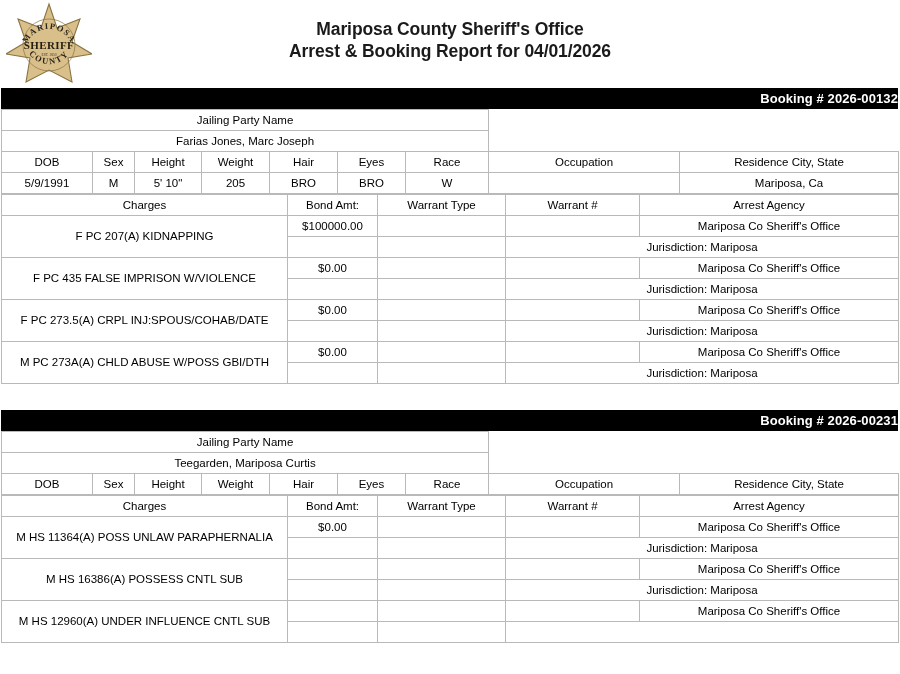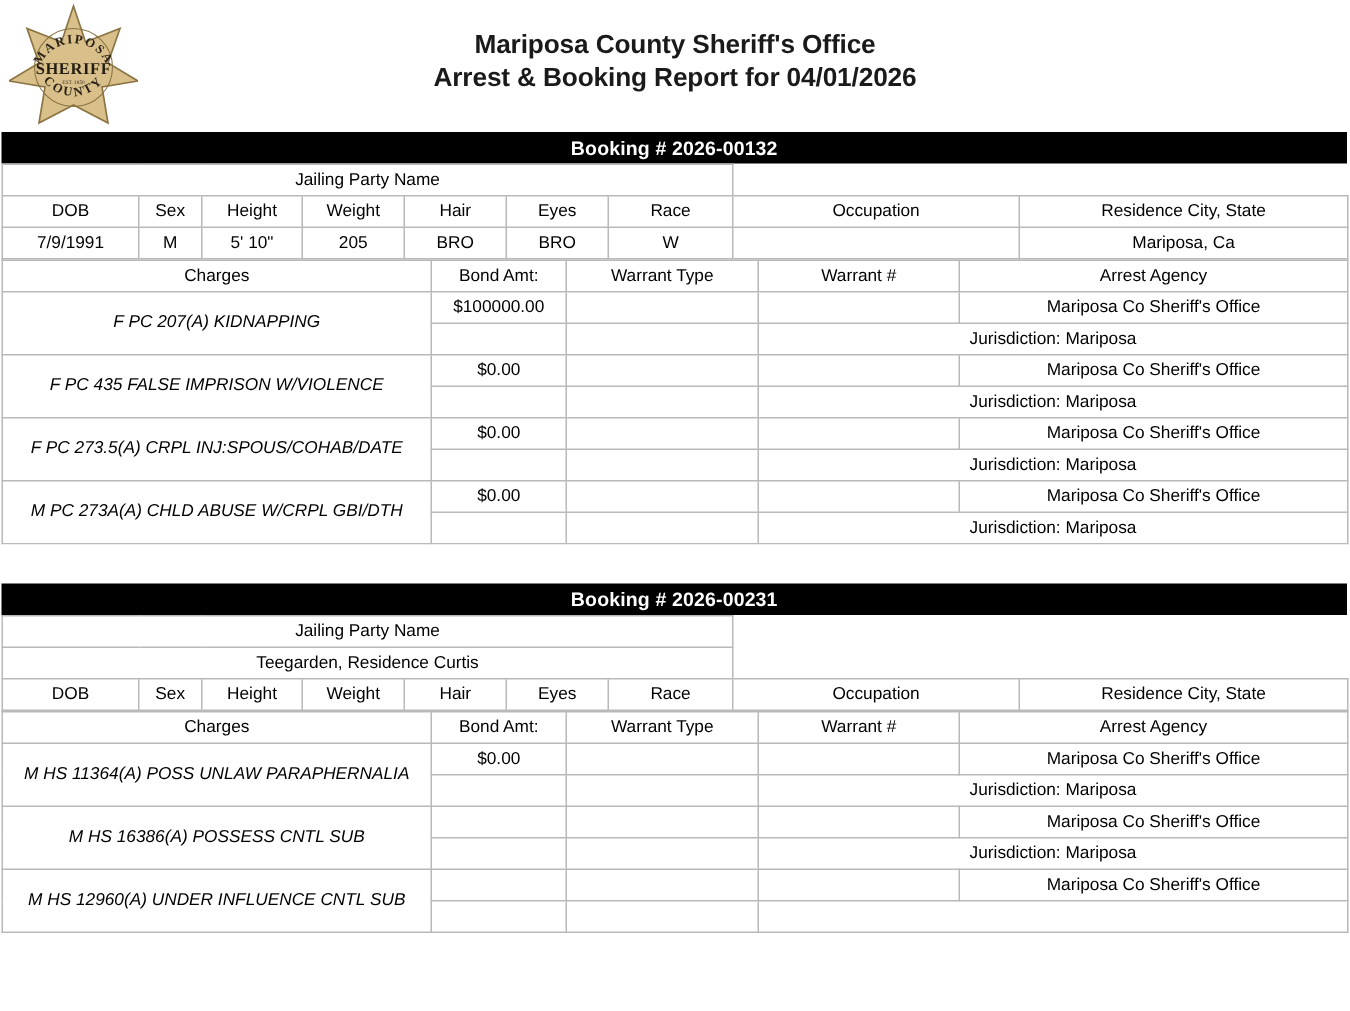--- a/index.html
+++ b/index.html
@@ -41,21 +41,21 @@
 
   
   .booking-block { width: 897px; margin: 0 0 0 1px; }
   .block-gap { height: 26px; background:#fff; }
 
   .booking-bar {
     background: #000000;
     color: #ffffff;
     font-size: 13px;
     font-weight: bold;
-    text-align: center;
+    text-align: right;
     height: 21px;
     line-height: 21px;
     letter-spacing: 0.1px;
   }
 
   table.grid {
     border-collapse: collapse;
     table-layout: fixed;
     width: 897px;
     font-size: 11.5px;
@@ -69,21 +69,21 @@
     text-align: center;
     background: #ffffff;
     overflow: hidden;
     white-space: nowrap;
   }
   td.hdr {
     background: #c3c3c3;
     border: 1px solid #aeaeae;
     margin-top: 43px;
   }
-  td.left { text-align: left; white-space: normal; line-height: 13px; font-style: italic; }
+  td.left { text-align: left; white-space: normal; line-height: 13px; }
   td.nob { border: none; background: #fff; }
 
   .charge-cell { height: 44px; vertical-align: top; padding-top: 3px; }
   .charge-cell-1 { height: 22px; vertical-align: top; padding-top: 3px;}
 </style>
 </head>
 <body>
 
 <div class="page">
 
@@ -128,32 +128,37 @@
           <col style="width:191px">
           <col style="width:219px">
       </colgroup>
       <tbody>
           <tr>
         <td class="hdr" colspan="7">Jailing Party Name</td>
         <td class="nob" style="width:0;padding:0;border:none"></td>
         <td class="nob" style="width:0;padding:0;border:none"></td>
       </tr>
       <tr>
+        <td colspan="7">Farias Jones, Marc Joseph</td>
+        <td class="nob" style="padding:0;border:none"></td>
+        <td class="nob" style="padding:0;border:none"></td>
+      </tr>
+      <tr>
         <td class="hdr">DOB</td>
         <td class="hdr">Sex</td>
         <td class="hdr">Height</td>
         <td class="hdr">Weight</td>
         <td class="hdr">Hair</td>
         <td class="hdr">Eyes</td>
         <td class="hdr">Race</td>
         <td class="hdr">Occupation</td>
         <td class="hdr">Residence City, State</td>
       </tr>
       <tr>
-        <td>7/9/1991</td>
+        <td>5/9/1991</td>
         <td>M</td>
         <td>5' 10"</td>
         <td>205</td>
         <td>BRO</td>
         <td>BRO</td>
         <td>W</td>
         <td></td>
         <td>Mariposa, Ca</td>
       </tr>
     </tbody>
@@ -207,21 +212,21 @@
             <td></td>
             <td></td>
             <td>Mariposa Co Sheriff's Office</td>
           </tr>
           <tr>
             <td></td>
             <td></td>
             <td colspan="2">Jurisdiction: Mariposa</td>
           </tr>
           <tr>
-            <td class="left charge-cell" rowspan="2">M PC 273A(A) CHLD ABUSE W/CRPL GBI/DTH</td>
+            <td class="left charge-cell" rowspan="2">M PC 273A(A) CHLD ABUSE W/POSS GBI/DTH</td>
             <td>$0.00</td>
             <td></td>
             <td></td>
             <td>Mariposa Co Sheriff's Office</td>
           </tr>
           <tr>
             <td></td>
             <td></td>
             <td colspan="2">Jurisdiction: Mariposa</td>
           </tr>
@@ -245,21 +250,21 @@
           <col style="width:191px">
           <col style="width:219px">
       </colgroup>
       <tbody>
           <tr>
         <td class="hdr" colspan="7">Jailing Party Name</td>
         <td class="nob" style="width:0;padding:0;border:none"></td>
         <td class="nob" style="width:0;padding:0;border:none"></td>
       </tr>
       <tr>
-        <td colspan="7">Teegarden, Residence Curtis</td>
+        <td colspan="7">Teegarden, Mariposa Curtis</td>
         <td class="nob" style="padding:0;border:none"></td>
         <td class="nob" style="padding:0;border:none"></td>
       </tr>
       <tr>
         <td class="hdr">DOB</td>
         <td class="hdr">Sex</td>
         <td class="hdr">Height</td>
         <td class="hdr">Weight</td>
         <td class="hdr">Hair</td>
         <td class="hdr">Eyes</td>

